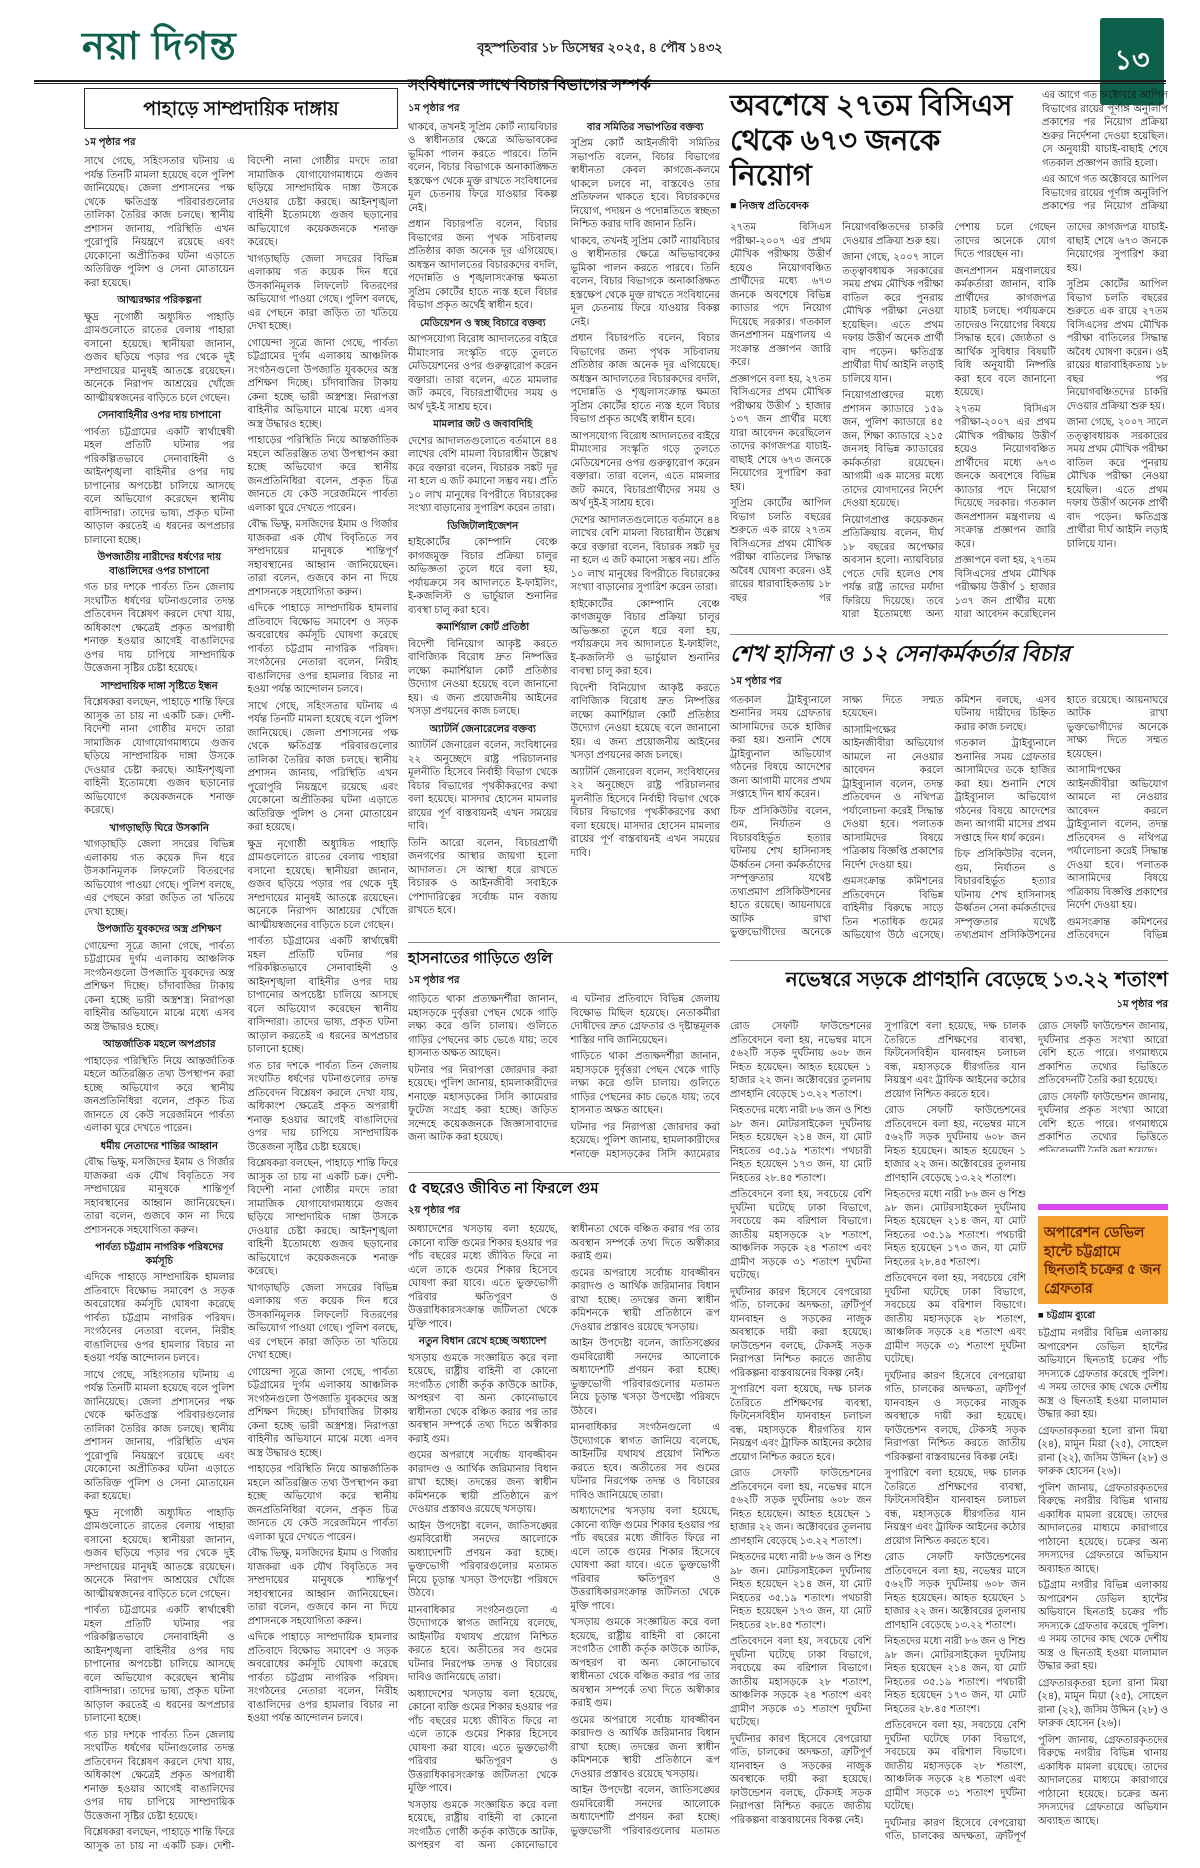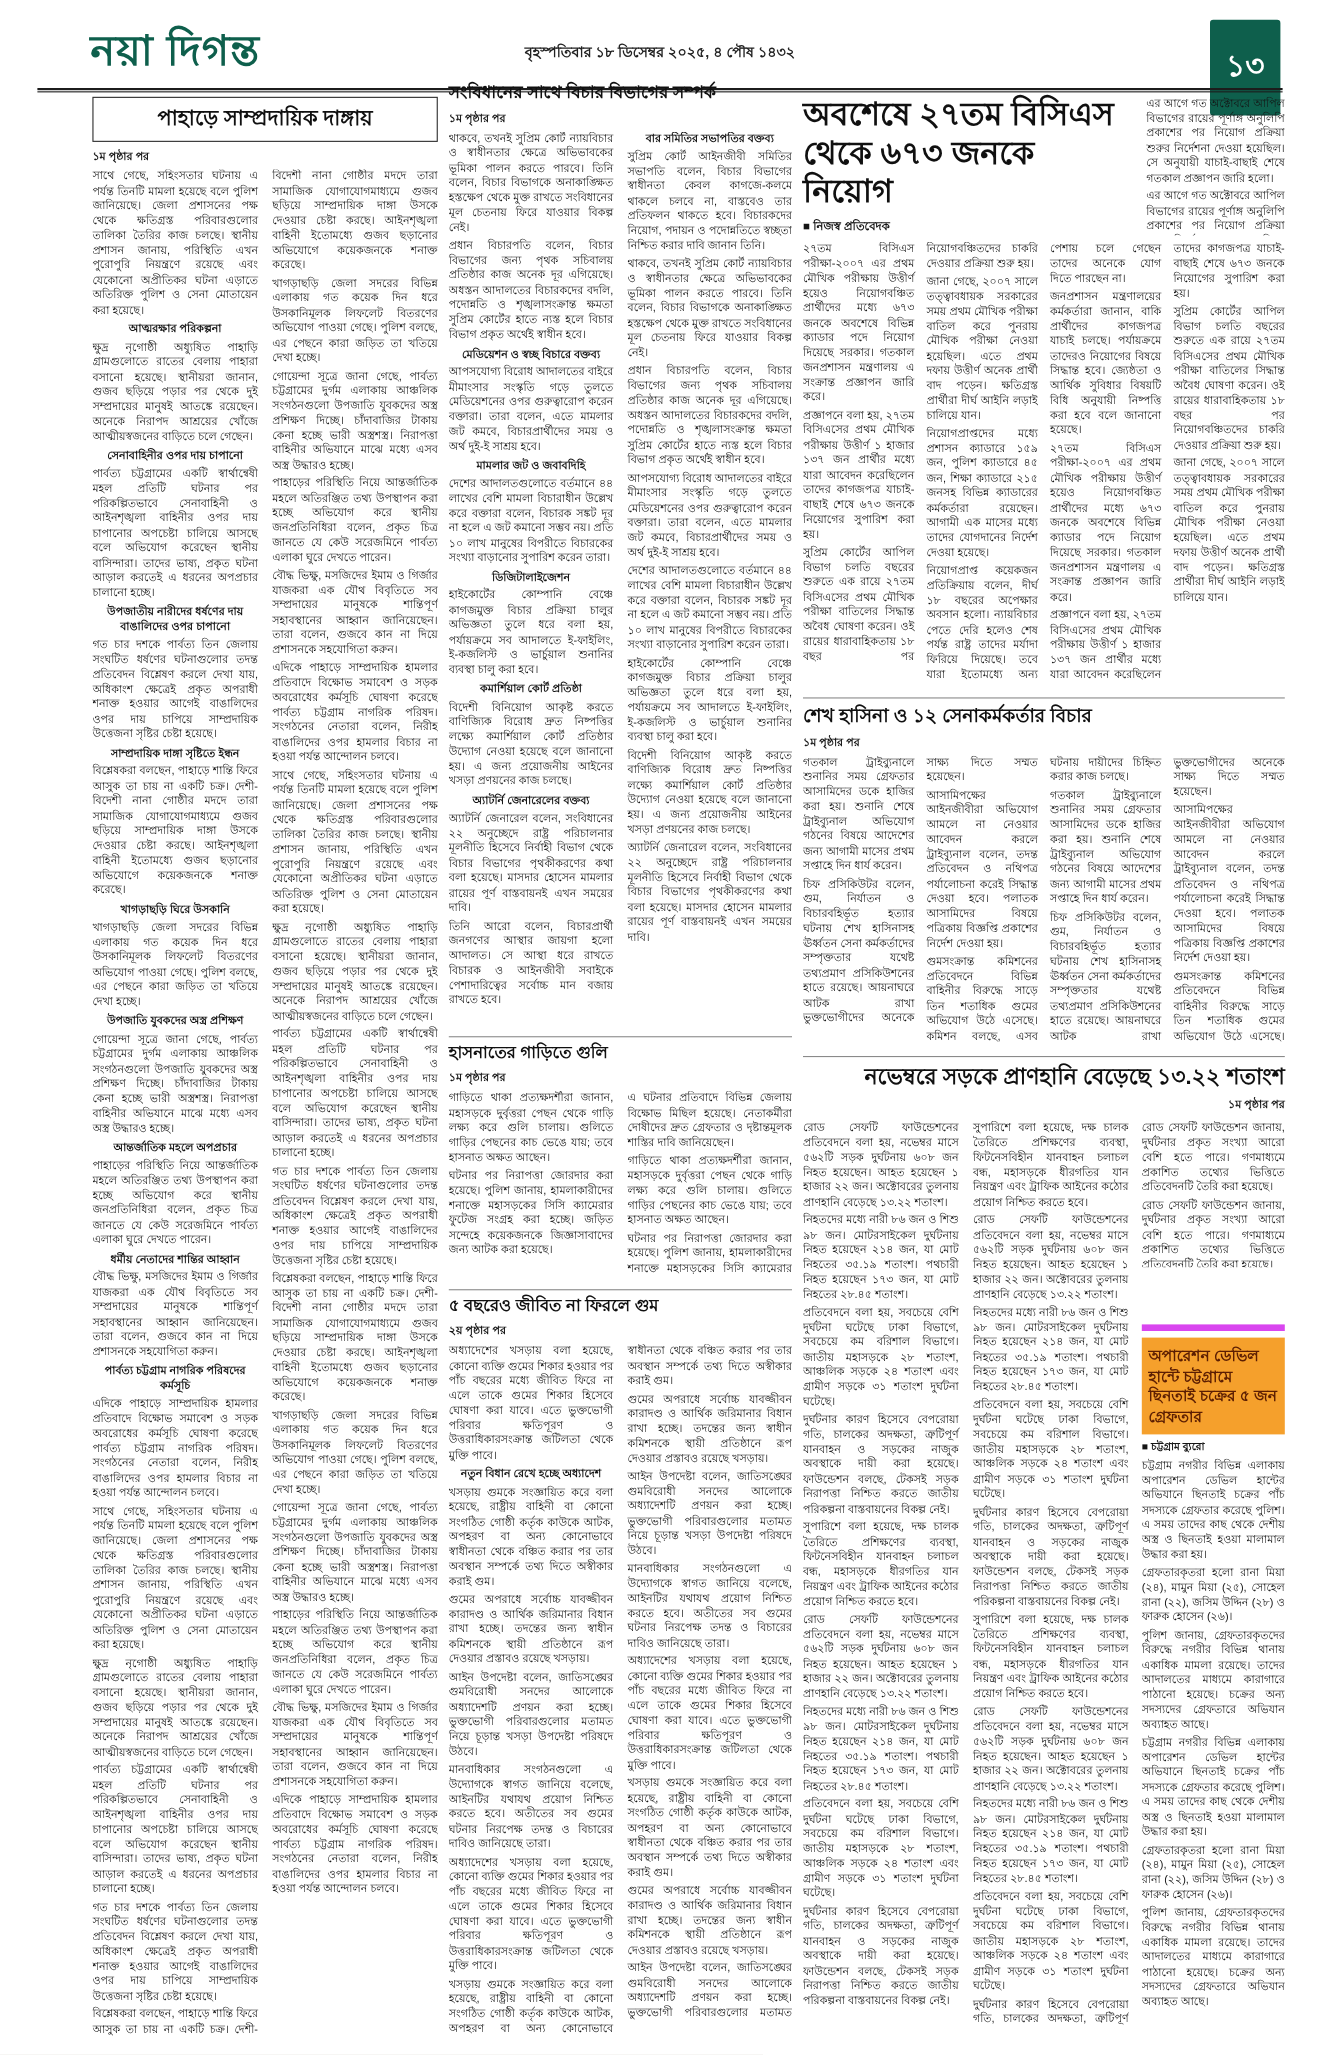--- a/index.html
+++ b/index.html
@@ -15,21 +15,21 @@
            font-size:27px;font-weight:700;text-align:center;border-radius:3px;}
   .head-rule{position:absolute;left:34px;right:34px;top:80px;height:4px;
              border-top:2px solid #1c1c1c;border-bottom:1px solid #1c1c1c;}
 
   
   .art{position:absolute;display:flex;flex-direction:column;}
   .hl{font-weight:700;line-height:1.22;color:#101010;}
   .boxed{border:1.3px solid #2b2b2b;text-align:center;padding:8px 6px;font-size:19px;}
   .md{font-size:15.5px;}
   .sm{font-size:15px;}
-  .lg{font-size:17px;}
+  .lg{font-size:22px;font-style:italic;}
   .lg2{font-size:20px;}
   .xl{font-size:29px;line-height:1.2;}
   .kicker{font-size:10px;font-weight:700;margin:5px 0 3px;}
   .byline{font-size:10.5px;font-weight:700;margin:6px 0 2px;}
   .byline.smb{font-size:9.5px;margin:4px 0 3px;}
   .body{flex:1 1 auto;min-height:0;column-fill:auto;overflow:hidden;
         text-align:justify;font-size:10px;line-height:13.5px;}
   .cols2{column-count:2;column-gap:13px;}
   .cols4{column-count:4;column-gap:11px;}
   .cols1{column-count:1;}

